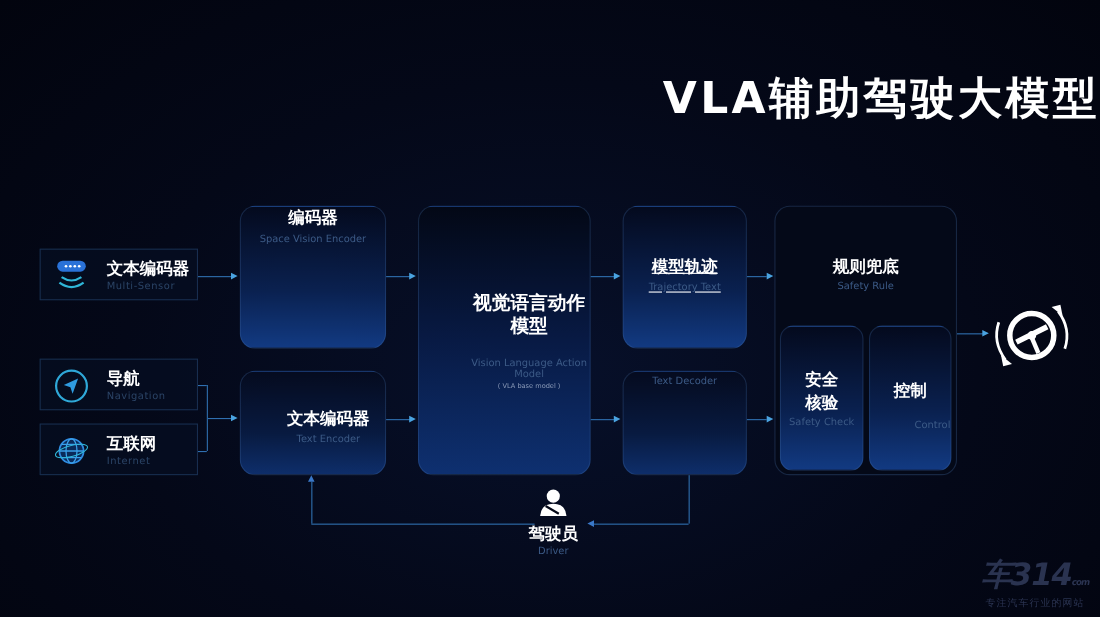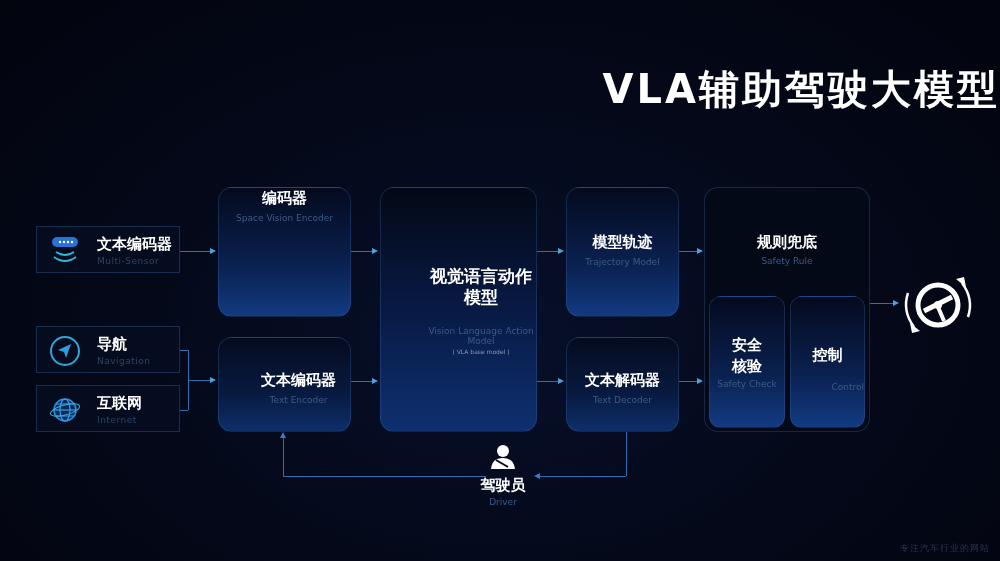--- a/index.html
+++ b/index.html
@@ -109,26 +109,25 @@
   <div style="margin-top:78px; font-size:17px;" class="zh">视觉语言动作模型</div>
   <div class="en" style="margin-top:18px;">Vision Language Action Model</div>
   <div style="font-size:6px; color:#8a9ab8; margin-top:2px;">( VLA base model )</div>
 </div>
 
 <div class="line" style="left:537px; top:251px; width:22px; height:1px;"></div>
 <div class="arrow" style="left:558px; top:248px;"></div>
 <div class="line" style="left:537px; top:381px; width:22px; height:1px;"></div>
 <div class="arrow" style="left:558px; top:378px;"></div>
 
-<div class="box" style="left:566px; top:187px; width:113px; height:130px;">
+<div class="box" style="left:566px; top:187px; width:113px; height:130px;text-decoration:underline;">
   <div style="margin-top:44px;" class="zh">模型轨迹</div>
-  <div class="en">Trajectory Model</div>
+  <div class="en">Trajectory Text</div>
 </div>
 <div class="box dim" style="left:566px; top:337px; width:113px; height:95px;">
-  <div style="margin-top:32px;" class="zh">文本解码器</div>
   <div class="en">Text  Decoder</div>
 </div>
 
 <div class="line" style="left:679px; top:251px; width:18px; height:1px;"></div>
 <div class="arrow" style="left:697px; top:248px;"></div>
 <div class="line" style="left:679px; top:381px; width:18px; height:1px;"></div>
 <div class="arrow" style="left:697px; top:378px;"></div>
 
 <div class="outer">
   <div style="text-align:center; margin-top:44px;" class="zh">
@@ -169,14 +168,15 @@
 
 <svg style="position:absolute; left:490px; top:444px; width:26px; height:26px;" viewBox="0 0 26 26">
   <circle cx="13" cy="7" r="6" fill="#fff"></circle>
   <path d="M1 25 Q2 14 13 14 Q24 14 25 25 Z" fill="#fff"></path>
   <line x1="6" y1="16" x2="18" y2="23" stroke="#040818" stroke-width="2"></line>
 </svg>
 <div style="position:absolute; left:463px; top:476px; width:80px; text-align:center; font-size:15px; font-weight:bold;">驾驶员</div>
 <div style="position:absolute; left:463px; top:497px; width:80px; text-align:center; font-size:9px; color:#3c5a86;">Driver</div>
 
 <div class="watermark">
+  <div class="logo"><span>车314</span><span style="font-size:8px;">com</span></div>
   <div class="sub">专注汽车行业的网站</div>
 </div>
 
 </body></html>

